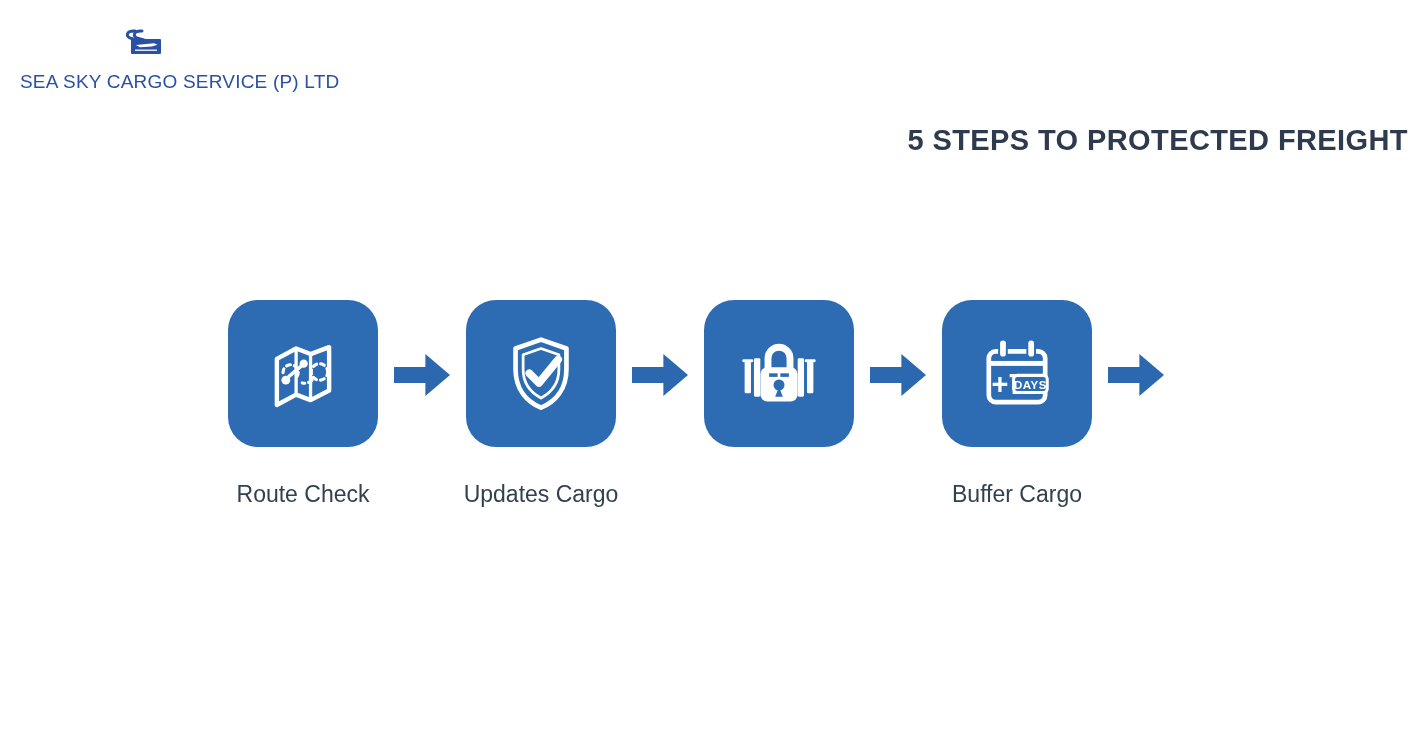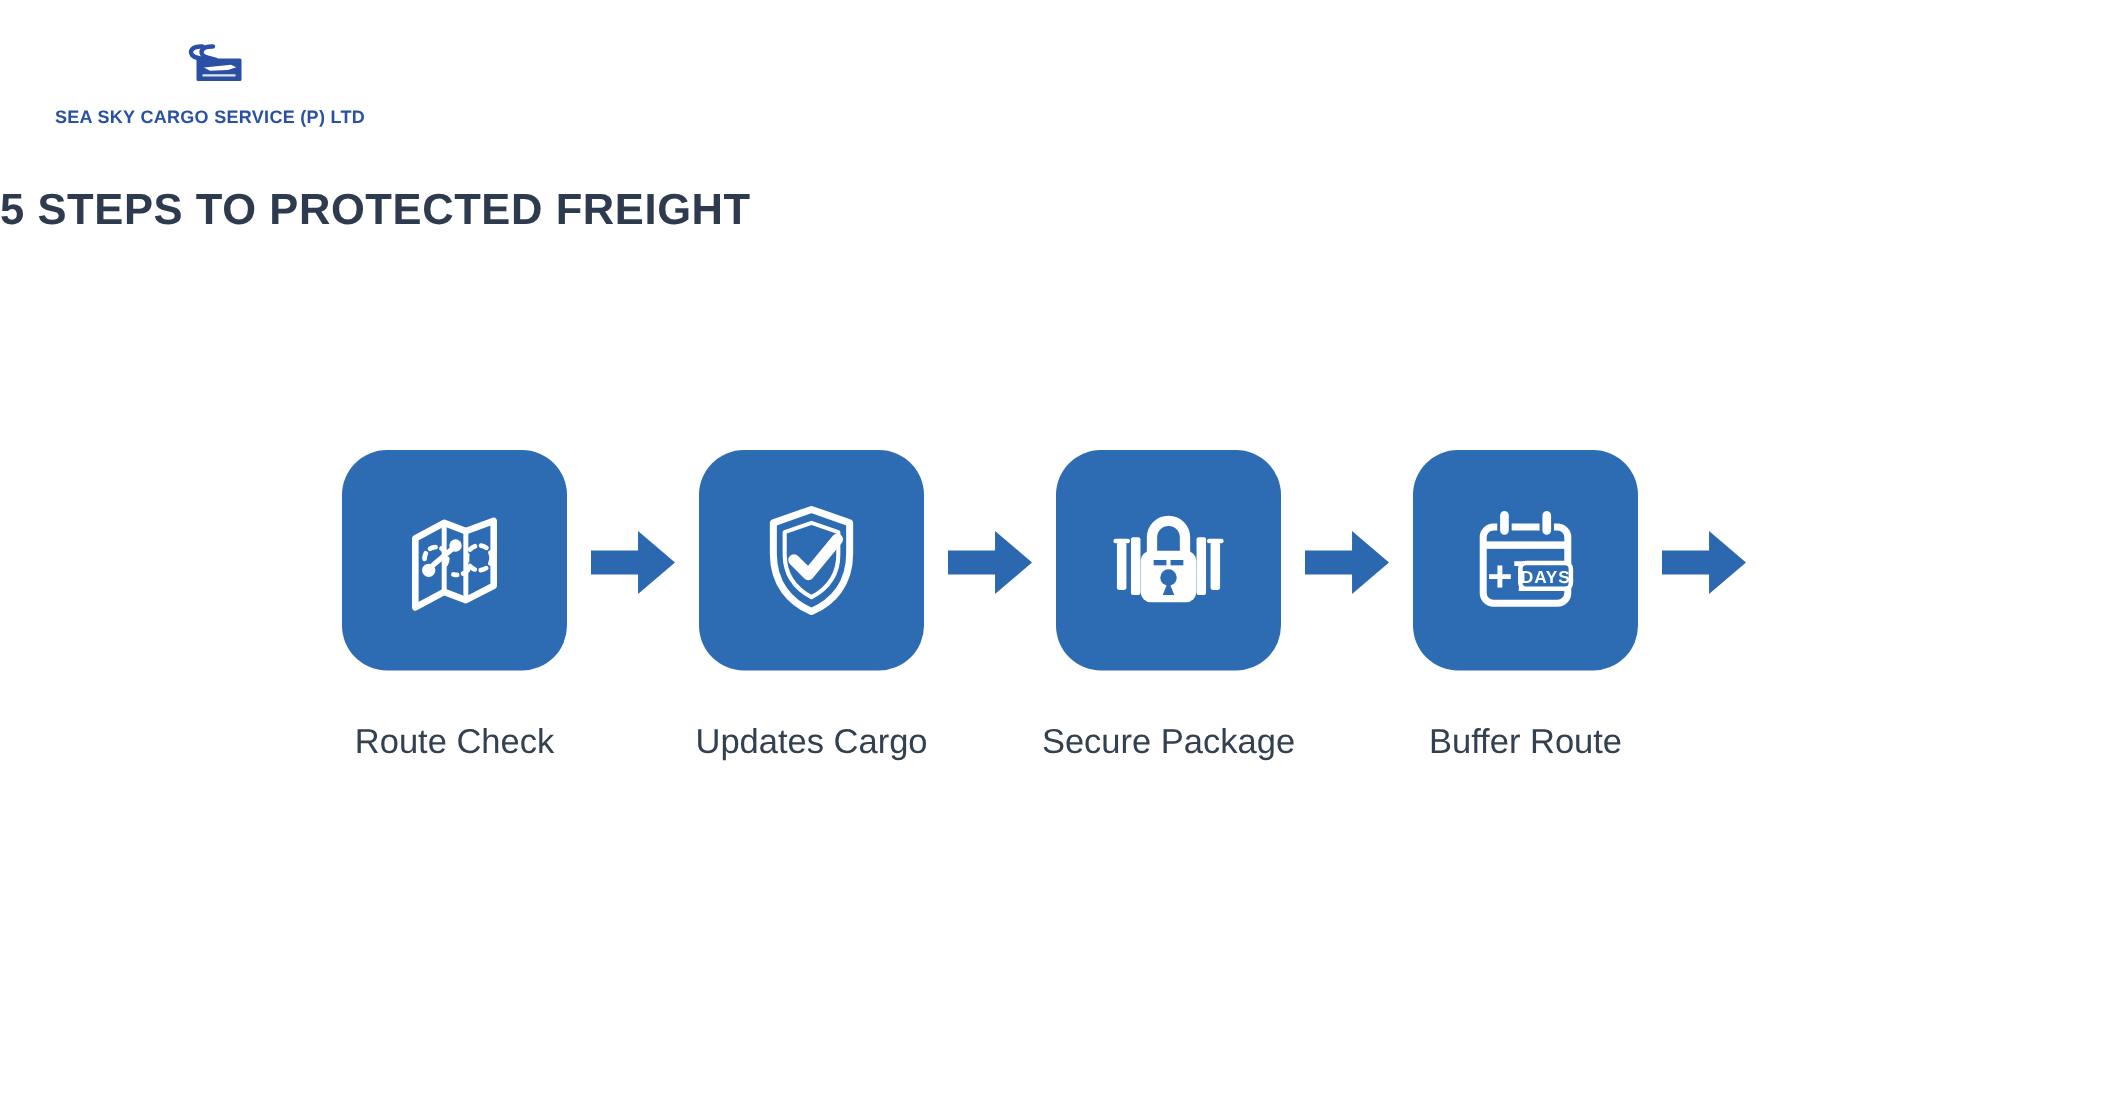--- a/index.html
+++ b/index.html
@@ -10,28 +10,28 @@
     font-family:"Liberation Sans", sans-serif;
   }
 
   
   .logo-block {
     position:absolute; left:20px; top:28px; width:240px;
     text-align:center;
   }
   .logo-emblem { display:block; margin:0 auto 13px auto; }
   .logo-text {
-    font-size:12px; font-weight:bold; letter-spacing:0.2px;
+    font-size:19px; font-weight:normal; letter-spacing:0.2px;
     color:var(--logo, #2a50a5); white-space:nowrap;
   }
 
   
   .heading {
     position:absolute; top:124px; left:0; width:100%;
-    text-align:left;
+    text-align:right;
     font-size:29px; font-weight:bold; letter-spacing:0.4px;
     color:var(--title, #2e3b4e);
   }
 
   
   .steps-row {
     position:absolute; top:300px; left:50%; transform:translateX(-50%);
     display:flex; align-items:flex-start;
   }
   .step { width:150px; display:flex; flex-direction:column; align-items:center; }
@@ -121,36 +121,35 @@
           <rect x="50.7" y="21.2" width="8" height="2.2" rx="1"></rect>
         </g>
         <path class="st" style="stroke-width:5" d="M24 29 V20.5 a8 8 0 0 1 16 0 V29"></path>
         <rect class="ic-fill" x="18.5" y="27" width="27" height="25" rx="5"></rect>
         <rect class="ic-blue" x="24.8" y="31.5" width="6.2" height="2.6"></rect>
         <rect class="ic-blue" x="33" y="31.5" width="6.2" height="2.6"></rect>
         <circle class="ic-blue" cx="32" cy="40" r="4"></circle>
         <path class="ic-blue" d="M32 41.5 L34.8 48.5 H29.2 Z"></path>
       </svg>
     </div>
-    <div class="step-label">Secure Package</div>
   </div>
 
   <div class="arrow"></div>
 
   <div class="step">
     <div class="tile">
       <svg width="88" height="88" viewBox="0 0 64 64">
         <rect class="st" style="stroke-width:3.4" x="11.5" y="15.5" width="41" height="37" rx="5"></rect>
         <rect class="ic-fill" x="11.5" y="22.5" width="41" height="3.6"></rect>
         <rect x="19" y="7" width="5.6" height="13" rx="2.8" fill="#ffffff" stroke="var(--tile, #2d6cb3)" stroke-width="1.4"></rect>
         <rect x="39.5" y="7" width="5.6" height="13" rx="2.8" fill="#ffffff" stroke="var(--tile, #2d6cb3)" stroke-width="1.4"></rect>
         <text class="ctext" x="13.5" y="46.5" font-size="21">+7</text>
         <rect x="29.5" y="33" width="24.5" height="12.5" rx="2.8" fill="var(--tile, #2d6cb3)" stroke="#ffffff" stroke-width="2.2"></rect>
         <text class="ctext" x="41.8" y="42.6" font-size="8.4" text-anchor="middle" letter-spacing="0.4">DAYS</text>
       </svg>
     </div>
-    <div class="step-label">Buffer Route</div>
+    <div class="step-label">Buffer Cargo</div>
   </div>
 
   <div class="arrow"></div>
 
 
 </div>
 
 </body></html>

